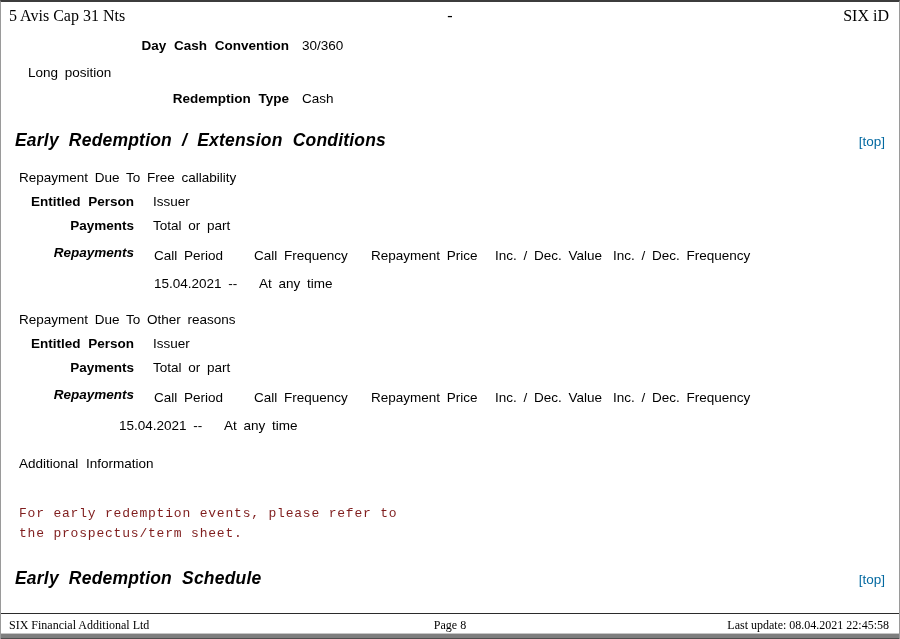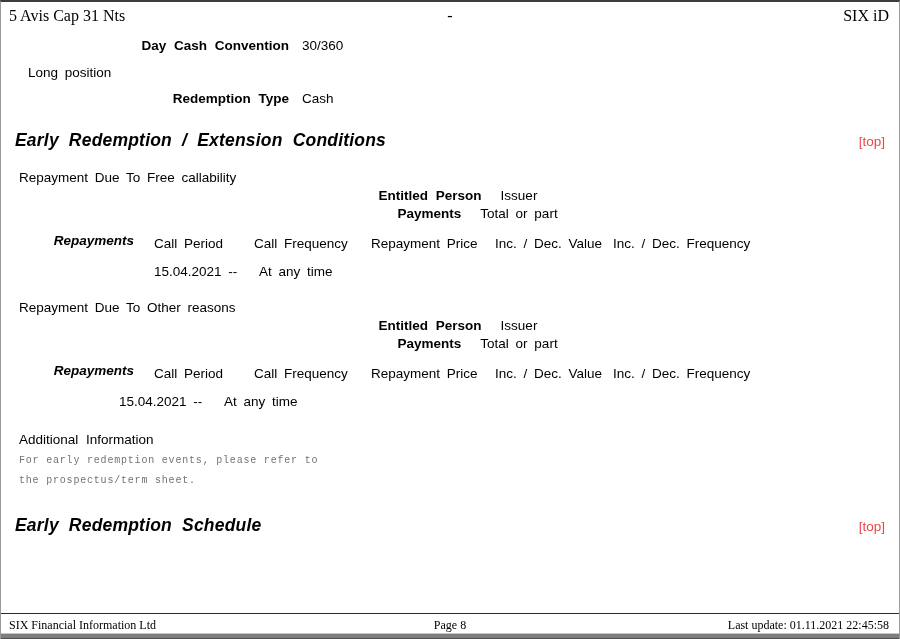--- a/index.html
+++ b/index.html
@@ -27,44 +27,44 @@
   
   .content { padding: 0 14px; font-size: 13.5px; word-spacing: 3px; }
 
   .summary { margin-top: 15px; }
   .kv-row { display: flex; margin-bottom: 8.5px; line-height: 18px; }
   .kv-label { width: 274px; text-align: right; font-weight: bold; word-spacing: 4px; }
   .kv-value { margin-left: 13px; }
 
   .section-heading-row { display: flex; justify-content: space-between; align-items: baseline; margin-top: 22px; }
   .section-title { font-size: 17.5px; font-weight: bold; word-spacing: 5px; letter-spacing: 0.2px; font-style: italic; }
-  .top-link { font-size: 13.5px; font-weight: normal; color: #ef4444; text-decoration: none; word-spacing: normal; }
+  .top-link { font-size: 13.5px; font-weight: normal; color: #0369a1; text-decoration: none; word-spacing: normal; }
 
   .block-heading { margin-top: 18px; margin-left: 4px; line-height: 18px; }
 
-  .kv2-row { display: flex; margin-top: 0; line-height: 18px; justify-content: center; }
+  .kv2-row { display: flex; margin-top: 6px; line-height: 18px; }
   .kv2-label { width: 119px; text-align: right; font-weight: bold; word-spacing: 4px; }
   .kv2-value { margin-left: 19px; }
 
   .rep-row { display: flex; margin-top: 9px; align-items: flex-start; }
   .rep-label { width: 119px; text-align: right; font-weight: bold; line-height: 18px; font-style: italic; }
   .rep-cols { display: flex; margin-left: 20px; padding-top: 3px; line-height: 18px; }
   .rc-1 { width: 100px; } .rc-2 { width: 117px; } .rc-3 { width: 124px; } .rc-4 { width: 118px; }
 
   .data-row { margin-top: 10px; line-height: 18px; }
   .data-row .cp { display: inline-block; width: 99px; }
   .block-0 .data-row { margin-left: 139px; }
   .block-1 .data-row { margin-left: 104px; }
 
   .addinfo-title { margin-top: 20px; margin-left: 4px; font-weight: normal; word-spacing: 4px; line-height: 18px; }
   .addinfo-text {
-    margin-top: 2px; margin-left: 4px;
+    margin-top: 31px; margin-left: 4px;
     font-family: "Liberation Mono", monospace;
-    font-size: 10px; letter-spacing: 0.8px; word-spacing: 0;
-    line-height: 20px; color: #737373;
+    font-size: 13px; letter-spacing: 0.8px; word-spacing: 0;
+    line-height: 20px; color: #7f1d1d;
   }
 
   .schedule-row { margin-top: 24px; }
 
   
   .page-footer {
     position: absolute; left: 0; right: 0; bottom: 6px; height: 19px;
     border-top: 1px solid #2b2b2b;
     font-family: "Liberation Serif", serif; font-size: 12px;
   }
@@ -169,20 +169,20 @@
     </div>
 
     <div class="section-heading-row schedule-row">
       <span class="section-title">Early Redemption Schedule</span>
       <a href="#" class="top-link">[top]</a>
     </div>
 
   </div>
 
   <div class="page-footer">
-    <span class="pf-left">SIX Financial Information Ltd</span>
+    <span class="pf-left">SIX Financial Additional Ltd</span>
     <span class="pf-center">Page 8</span>
-    <span class="pf-right">Last update: 01.11.2021 22:45:58</span>
+    <span class="pf-right">Last update: 08.04.2021 22:45:58</span>
   </div>
 
   <div class="bottom-band"></div>
 
 </div>
 
 </body></html>

